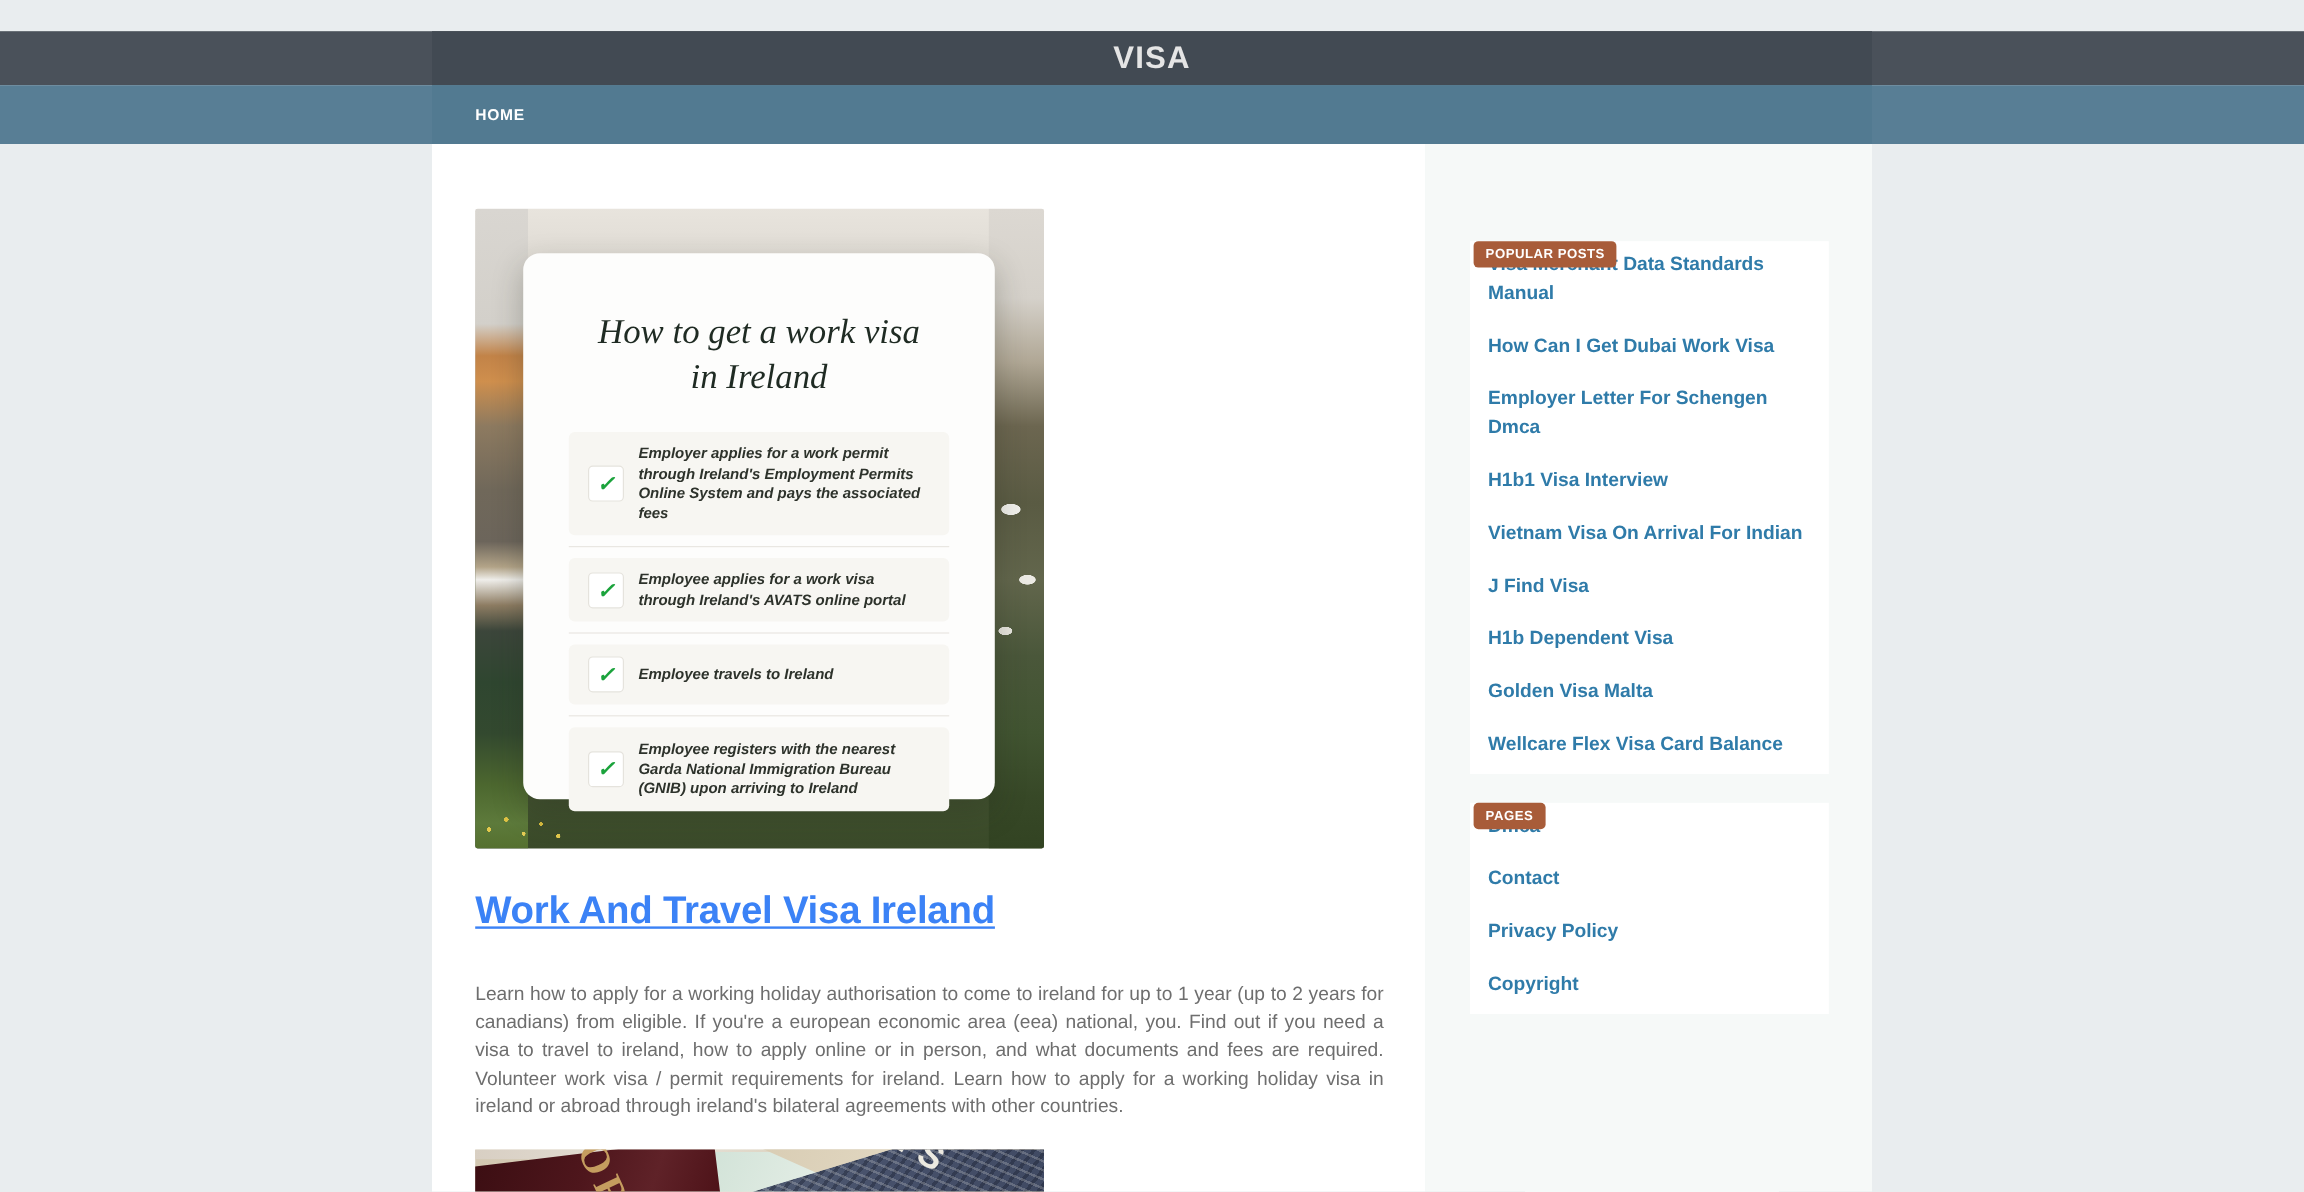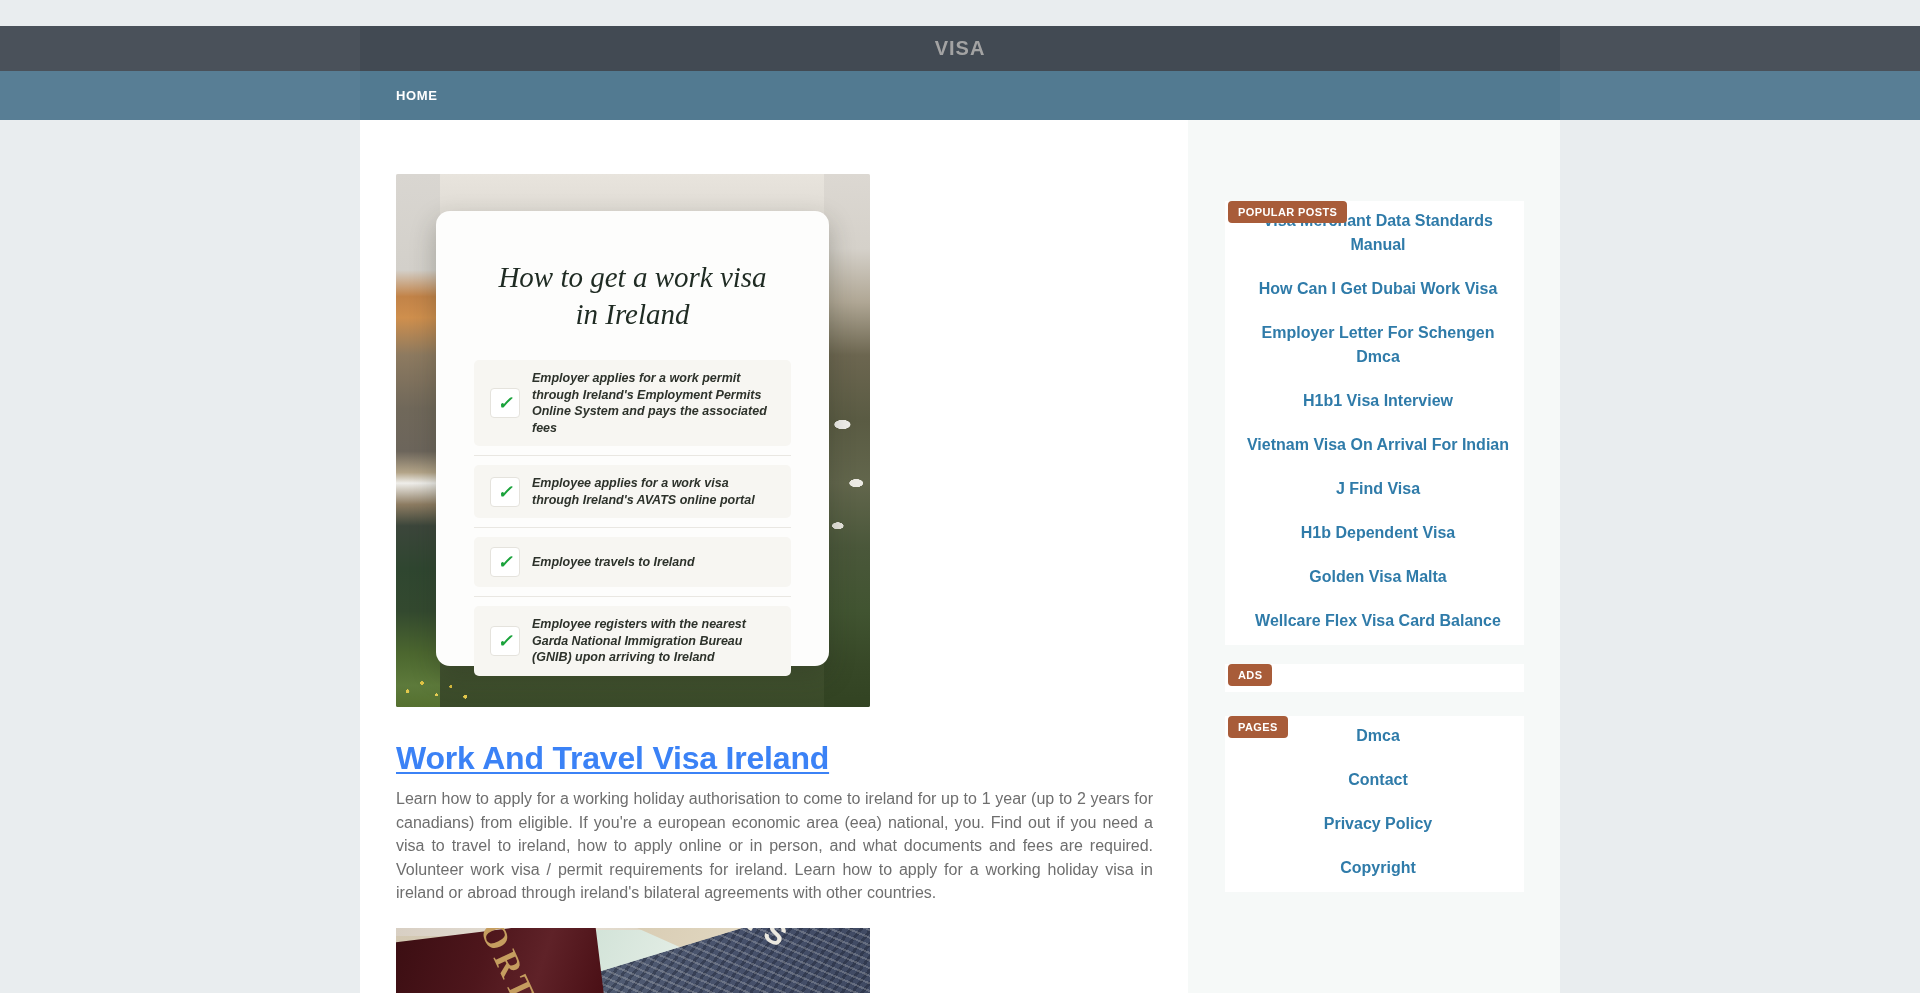--- a/index.html
+++ b/index.html
@@ -4,21 +4,21 @@
 <style>
   * { margin:0; padding:0; box-sizing:border-box; }
   html,body { width:1920px; height:993px; overflow:hidden; }
   body { background:#e9edef; font-family:"Liberation Sans", sans-serif; }
   .page { position:relative; width:1920px; height:993px; }
 
   
   .masthead { margin-top:26px; height:45px; background:#4a515a; }
   .container { width:1200px; margin:0 auto; height:100%; position:relative; }
   .mast-inner { background:#424a53; display:flex; align-items:center; justify-content:center; }
-  .site-title { color:#a3a3a3; font-size:20px; font-weight:bold; letter-spacing:1px; text-decoration:none; }
+  .site-title { color:#e5e5e5; font-size:26px; font-weight:bold; letter-spacing:1px; text-decoration:none; }
 
   .navbar { height:49px; background:#587e95; }
   .nav-inner { background:#527a91; display:flex; align-items:center; padding-left:36px; }
   .nav-link { color:#fff; font-size:13px; font-weight:bold; letter-spacing:.6px; text-decoration:none; }
 
   
   .content { display:flex; align-items:stretch; min-height:861px; }
   .main-col { width:828px; background:#ffffff; padding:54px 35px 0 36px; }
   .sidebar  { width:372px; background:#f6f9f8; padding:63px 36px 0 37px; }
 
@@ -50,21 +50,21 @@
   .check-box { flex:0 0 30px; width:30px; height:30px; background:#ffffff; border:1px solid #e5e3dd;
     border-radius:4px; display:flex; align-items:center; justify-content:center;
     color:#1ba33c; font-size:18px; font-weight:bold; }
   .check-text { font-size:12.5px; line-height:16.5px; font-weight:bold; color:#2d322b; }
   .check-div { height:1px; background:#e9e7e2; margin:9px 0; }
 
   
   .post-title { margin-top:33px; }
   .post-title a { color:#3b82f6; font-size:32px; font-weight:bold; letter-spacing:-.2px;
     text-decoration:underline; text-decoration-thickness:2px; text-underline-offset:3px; }
-  .excerpt { margin-top:10px; width:757px; color:#6e6e6e; font-size:16px; line-height:23.5px;
+  .excerpt { margin-top:40px; width:757px; color:#6e6e6e; font-size:16px; line-height:23.5px;
     text-align:justify; }
 
   
   .photo2 { position:relative; margin-top:23px; width:474px; height:220px; overflow:hidden;
     background:linear-gradient(90deg,#d3c8b2 0%,#d9cfba 55%,#cfc2a8 100%); }
   .p2-topstrip { position:absolute; top:0; left:0; right:0; height:8px;
     background:linear-gradient(90deg,#d8cfc3,#e7e2d9 35%,#d5c9b0 70%,#cabda1); }
   .p2-paper { position:absolute; top:2px; left:168px; width:185px; height:230px; transform:skewX(-14deg);
     background:linear-gradient(100deg,#d2e3d8 0%,#e3ede5 45%,#d8e7dc 70%,#cfe0d4 100%); }
   .p2-board { position:absolute; top:-42px; left:238px; width:250px; height:92px; transform:rotate(24deg);
@@ -78,21 +78,21 @@
   .p2-visa-text { position:absolute; left:150px; top:-16px; display:inline-block; transform:rotate(48deg);
     color:#ece9e0; font-size:30px; font-weight:bold; letter-spacing:10px; }
   .p2-passport { position:absolute; top:4px; left:-34px; width:248px; height:240px; transform:rotate(-7deg);
     border-radius:0 10px 10px 0;
     background:linear-gradient(115deg,#330a0e 0%,#4e161c 40%,#5f2228 58%,#43090f 85%,#36070b 100%); }
   .p2-passport-text { position:absolute; right:48px; top:16px; display:inline-block; transform:rotate(72deg);
     transform-origin:center; color:#c59d5f; font-family:"Liberation Serif", serif; font-size:34px;
     font-weight:bold; letter-spacing:5px; }
 
   
-  .widget { position:relative;text-align:center; }
+  .widget { position:relative; }
   .badge { position:absolute; top:0; left:3px; z-index:2; display:inline-block; background:#a85c39;
     color:#fff; font-size:11px; font-weight:bold; letter-spacing:.4px; padding:5px 10px;
     border-radius:4px; }
   .wbox { position:relative; z-index:1; background:#ffffff; }
   .widget-popular .wbox { margin-top:18px; padding:8px 8px 8px 15px; }
   .widget-ads { margin-top:19px; }
   .widget-ads .wbox { margin-top:4px; height:28px; }
   .widget-pages { margin-top:24px; }
   .widget-pages .wbox { margin-top:16px; padding:8px 8px 8px 15px; }
   .side-list { list-style:none; }
@@ -187,24 +187,20 @@
             <li><a href="#">H1b1 Visa Interview</a></li>
             <li><a href="#">Vietnam Visa On Arrival For Indian</a></li>
             <li><a href="#">J Find Visa</a></li>
             <li><a href="#">H1b Dependent Visa</a></li>
             <li><a href="#">Golden Visa Malta</a></li>
             <li><a href="#">Wellcare Flex Visa Card Balance</a></li>
           </ul>
         </div>
       </section>
 
-      <section class="widget widget-ads">
-        <span class="badge">ADS</span>
-        <div class="wbox"></div>
-      </section>
 
       <section class="widget widget-pages">
         <span class="badge">PAGES</span>
         <div class="wbox">
           <ul class="side-list">
             <li><a href="#">Dmca</a></li>
             <li><a href="#">Contact</a></li>
             <li><a href="#">Privacy Policy</a></li>
             <li><a href="#">Copyright</a></li>
           </ul>

